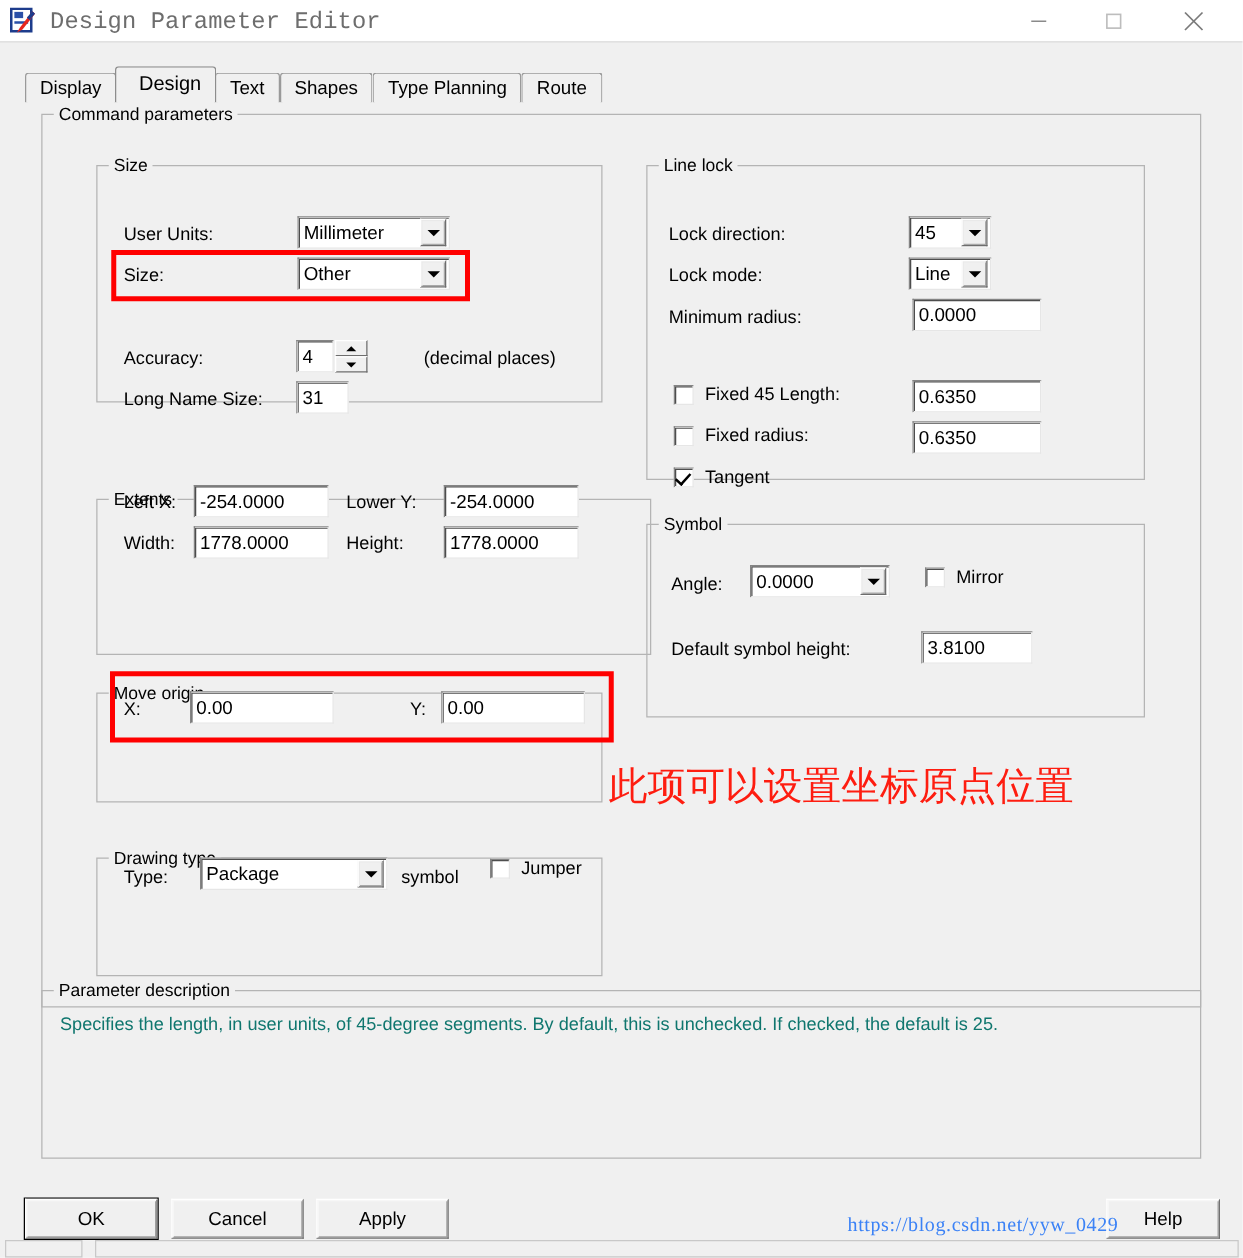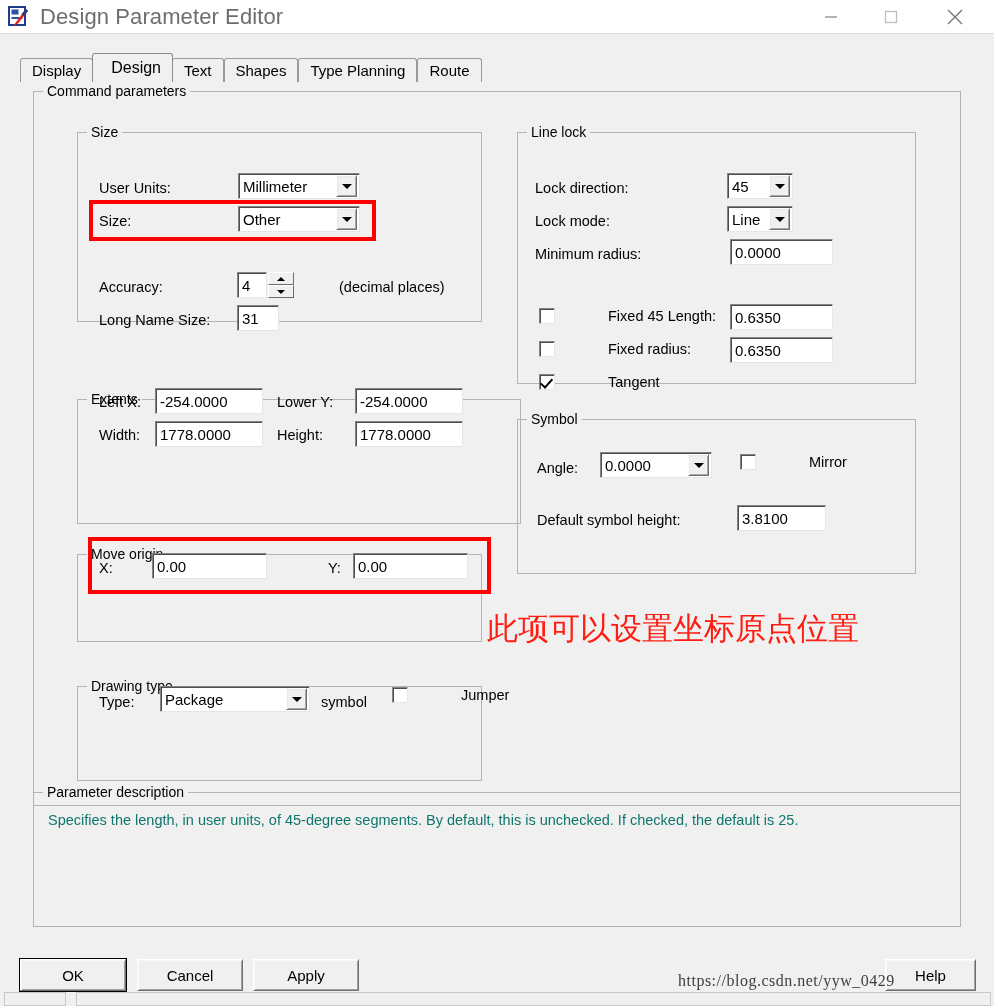--- a/index.html
+++ b/index.html
@@ -15,22 +15,23 @@
   #titlebar {
     position: absolute; left: 0; top: 0; width: 994px; height: 33px;
     background: #ffffff;
     display: flex; align-items: center;
   }
   #app-icon {
     width: 22px; height: 22px; margin-left: 8px; margin-right: 10px;
     position: relative; flex: 0 0 auto;
   }
   #title-text {
-    font-size: 22px; color: #6d6d6d; letter-spacing: .1px;
+    font-size: 19px; color: #6d6d6d; letter-spacing: .1px;
     white-space: nowrap;
+    font-family: Liberation Mono, monospace;
   }
   .winbtn {
     position: absolute; top: 0; height: 33px; width: 46px;
     display: flex; align-items: center; justify-content: center;
     color: #8a8a8a;
   }
   #btn-min  { right: 140px; }
   #btn-max  { right: 80px; }
   #btn-close{ right: 16px; }
 
@@ -141,21 +142,21 @@
     border-left: 4px solid transparent; border-right: 4px solid transparent;
     border-bottom: 4px solid #000;
   }
   .spin i.dn {
     width: 0; height: 0;
     border-left: 4px solid transparent; border-right: 4px solid transparent;
     border-top: 4px solid #000;
   }
 
   
-  .cbwrap { position: absolute; display: flex; align-items: center; gap: 44px; }
+  .cbwrap { position: absolute; display: flex; align-items: center; }
   .cb {
     width: 16px; height: 16px; background: #fff;
     border: 1px solid;
     border-color: #848484 #e6e6e6 #e6e6e6 #848484;
     box-shadow: inset 1px 1px 0 #4d4d4d, inset -1px -1px 0 #ffffff;
     flex: 0 0 auto; position: relative;
   }
   .cb.checked::after {
     content: ""; position: absolute;
     left: 3px; top: 1px; width: 5px; height: 10px;
@@ -187,21 +188,21 @@
   #cn-note {
     position: absolute;
     font-size: 31px; color: #fe1d10;
     white-space: nowrap;
     font-family: "DejaVu Sans", sans-serif;
   }
 
   
   #watermark {
     position: absolute; left: 678px; top: 972px;
-    font-size: 16px; color: #404040;
+    font-size: 16px; color: #3b82f6;
     font-family: "Liberation Serif", serif;
     letter-spacing: .5px;
     white-space: nowrap;
   }
 
   
   #statusbar {
     position: absolute; left: 0; bottom: 0; width: 994px; height: 14px;
     background: #f0f0f0;
   }

